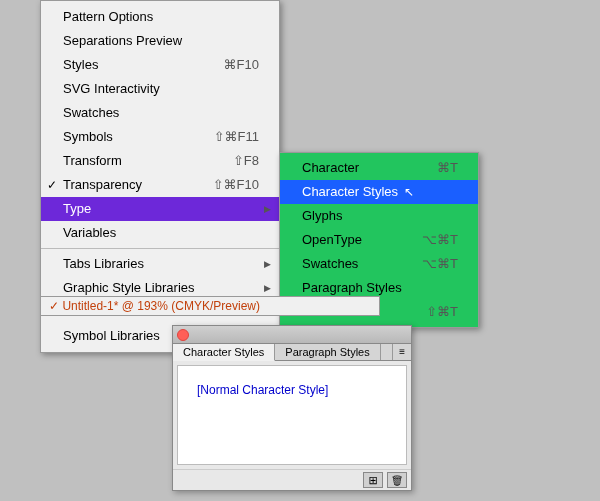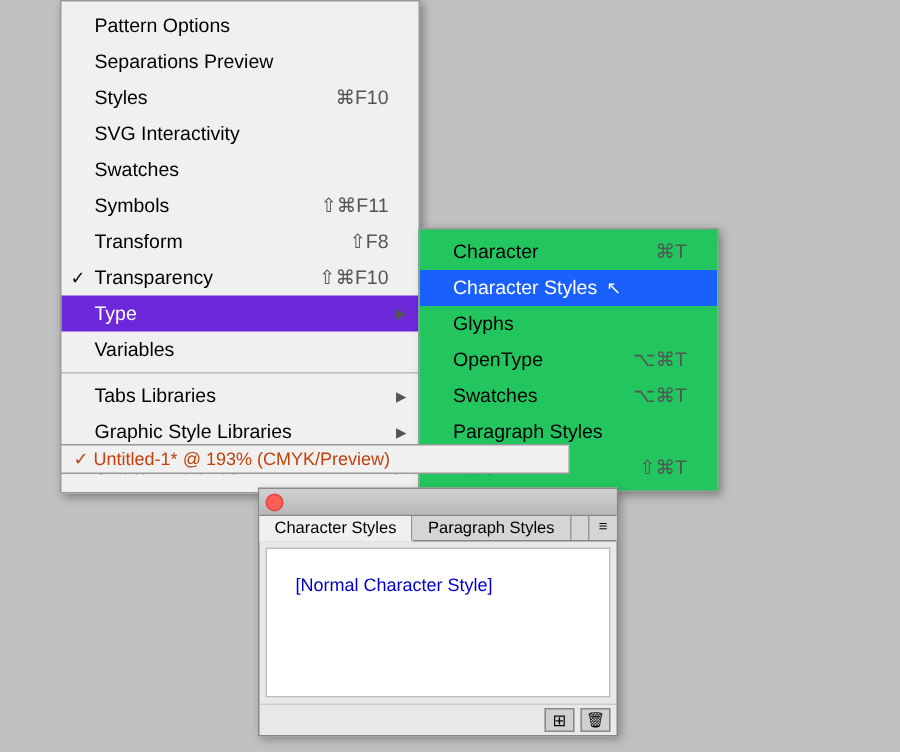--- a/index.html
+++ b/index.html
@@ -242,20 +242,23 @@
   <div class="menu-separator"></div>
   <div class="menu-item has-submenu">
     <span>Tabs Libraries</span>
   </div>
   <div class="menu-item has-submenu">
     <span>Graphic Style Libraries</span>
   </div>
   <div class="menu-item has-submenu">
     <span>Swatch Libraries</span>
   </div>
+  <div class="menu-item has-submenu">
+    <span>Symbol Libraries</span>
+  </div>
 </div>
 
 <div class="submenu">
   <div class="menu-item">
     <span>Character</span>
     <span class="shortcut">⌘T</span>
   </div>
   <div class="menu-item highlighted">
     <span>Character Styles</span>
     <span style="margin-left:6px; font-size:12px;">↖</span>

